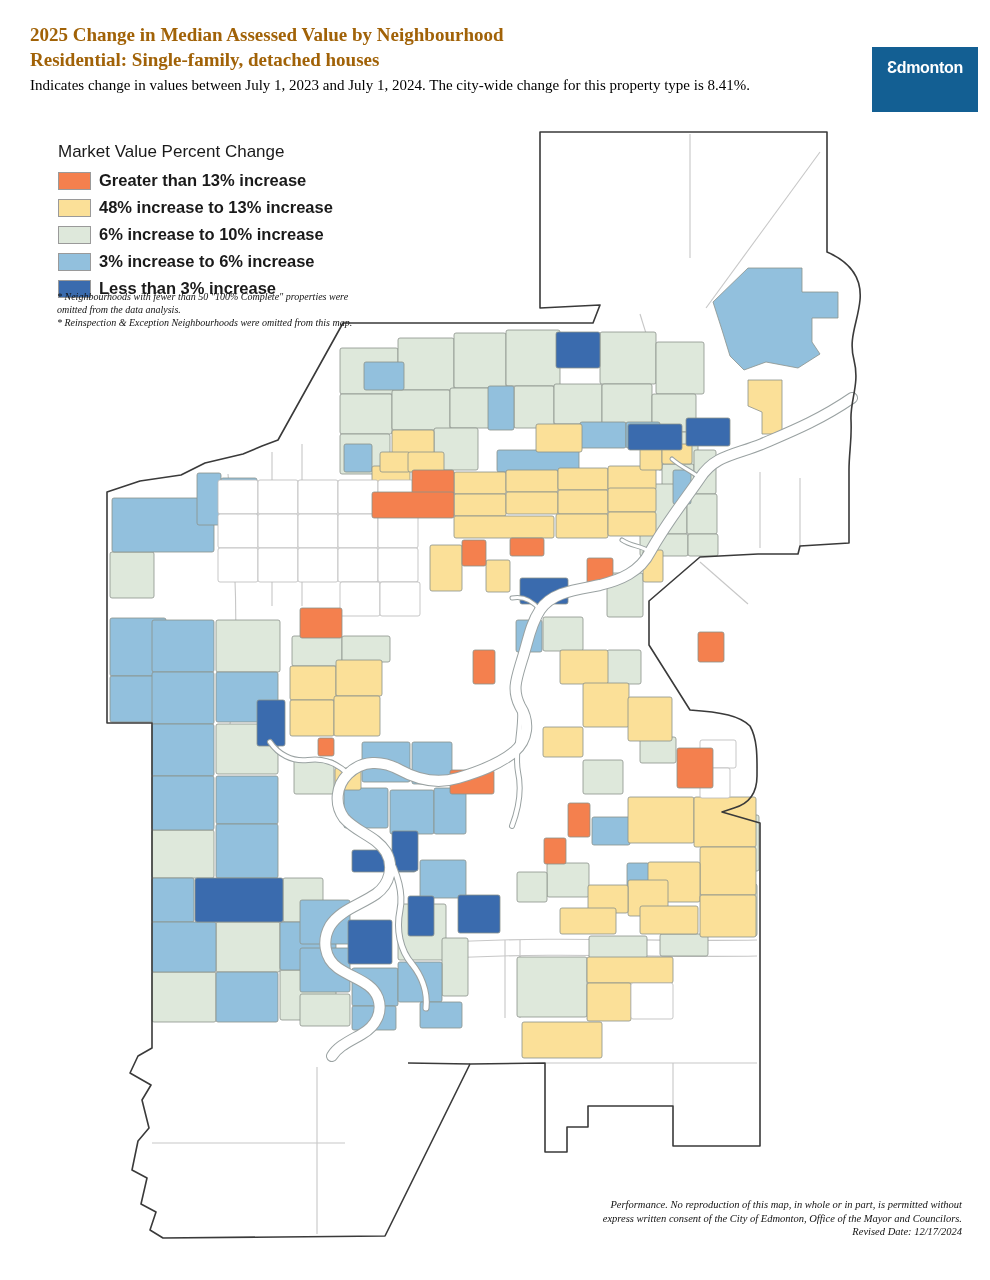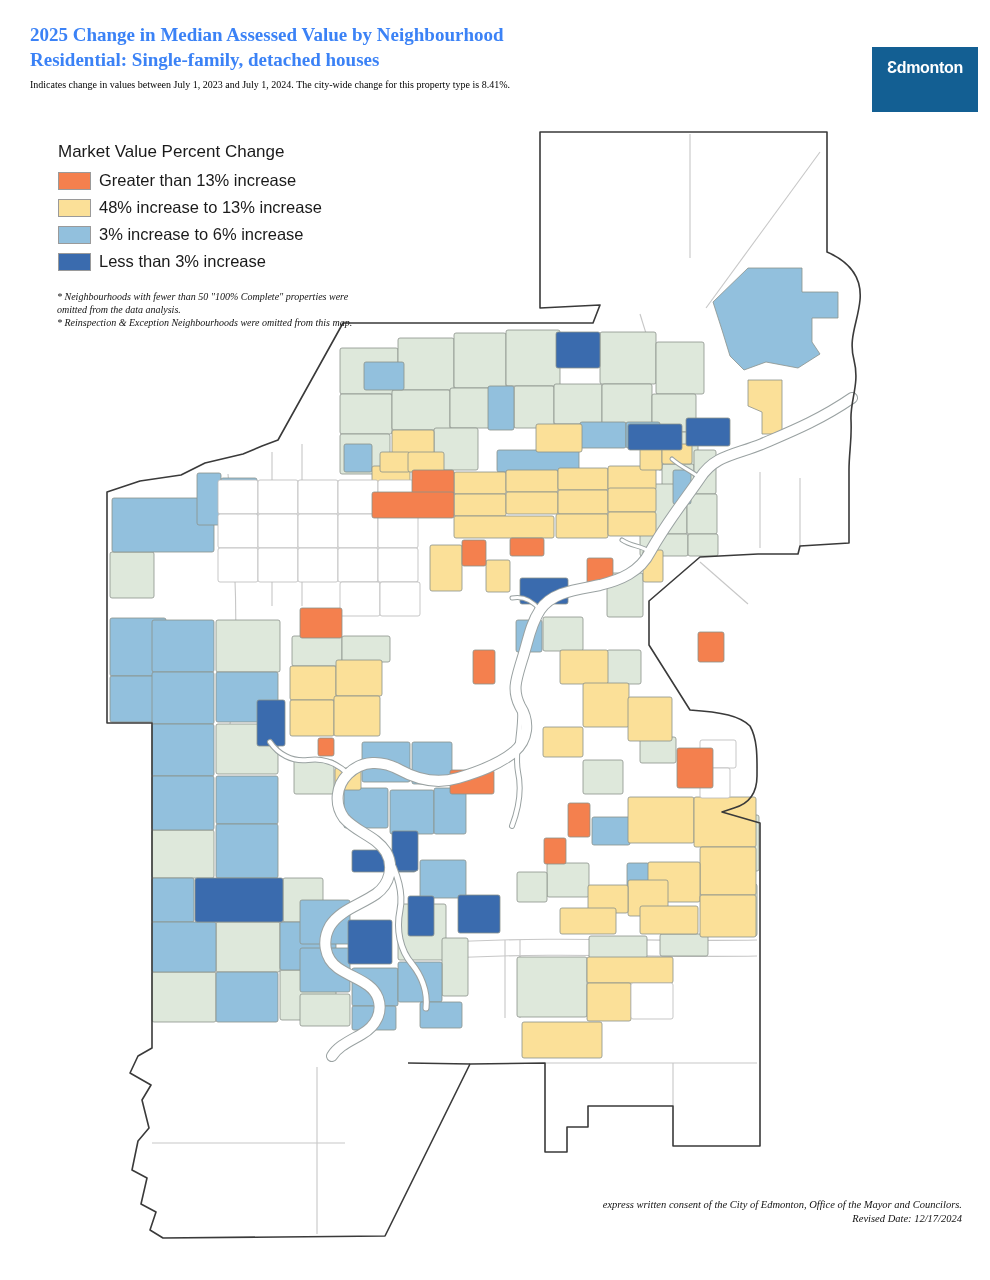--- a/index.html
+++ b/index.html
@@ -1,31 +1,31 @@
 <!DOCTYPE html>
 <html><head>
 <meta charset="utf-8">
 <style>
   html,body{margin:0;padding:0;background:#ffffff;}
   .page{position:relative;width:990px;height:1280px;background:#ffffff;overflow:hidden;
         font-family:"Liberation Serif",serif;}
   #map-svg{position:absolute;left:0;top:0;}
   .hdr{position:absolute;left:30px;top:22px;width:820px;z-index:5;}
-  .hdr h1{margin:0;font-size:19px;line-height:25px;font-weight:bold;color:#3b82f6;}
-  .hdr p{margin:3px 0 0 0;font-size:10px;line-height:20px;color:#000;}
+  .hdr h1{margin:0;font-size:19px;line-height:25px;font-weight:bold;color:#a16207;}
+  .hdr p{margin:3px 0 0 0;font-size:15px;line-height:20px;color:#000;}
   .logo{position:absolute;left:872px;top:47px;width:106px;height:65px;z-index:5;
         display:flex;justify-content:center;}
   .logo span{color:#fff;font-family:"Liberation Sans",sans-serif;font-weight:bold;
         font-size:16px;margin-top:12px;letter-spacing:-0.3px;}
   .legend{position:absolute;left:58px;top:142px;width:310px;z-index:5;
         font-family:"Liberation Sans",sans-serif;}
   .legend .lt{font-size:17px;color:#1a1a1a;margin-bottom:9px;}
   .lrow{display:flex;align-items:center;margin-bottom:8px;}
   .sw{width:31px;height:16px;border:1px solid #9a9a9a;margin-right:8px;flex:0 0 auto;}
-  .lrow span{font-size:16.5px;color:#1a1a1a;white-space:nowrap;}
+  .lrow span{font-size:16.5px;color:#1a1a1a;white-space:nowrap;font-weight:bold;}
   .notes{position:absolute;left:57px;top:290px;width:300px;z-index:5;
         font-style:italic;font-size:10px;line-height:13px;color:#111;}
   .credits{position:absolute;right:28px;top:1198px;width:420px;z-index:5;text-align:right;
         font-style:italic;font-size:10.5px;line-height:13.5px;color:#111;}
 </style>
 </head>
 <body>
 
 <div class="page">
 
@@ -256,33 +256,38 @@
     <div id="legend-rows">
         <div class="lrow">
           <div class="sw" style="background: rgb(244, 128, 78);"></div>
           <span>Greater than 13% increase</span>
         </div>
         <div class="lrow">
           <div class="sw" style="background: rgb(251, 224, 152);"></div>
           <span>48% increase to 13% increase</span>
         </div>
         <div class="lrow">
+          <div class="sw" style="background: rgb(222, 232, 219);"></div>
+          <span>6% increase to 10% increase</span>
+        </div>
+        <div class="lrow">
           <div class="sw" style="background: rgb(146, 192, 221);"></div>
           <span>3% increase to 6% increase</span>
         </div>
         <div class="lrow">
           <div class="sw" style="background: rgb(58, 107, 174);"></div>
           <span>Less than 3% increase</span>
         </div>
       </div>
   </div>
 
   <div class="notes" id="notes">
       <div>* Neighbourhoods with fewer than 50 "100% Complete" properties were omitted from the data analysis.</div>
       <div>* Reinspection &amp; Exception Neighbourhoods were omitted from this map.</div>
     </div>
 
   <div class="credits" id="credits">
+      <div>Performance. No reproduction of this map, in whole or in part, is permitted without</div>
       <div>express written consent of the City of Edmonton, Office of the Mayor and Councilors.</div>
       <div>Revised Date: 12/17/2024</div>
     </div>
 
 </div>
 
 </body></html>

